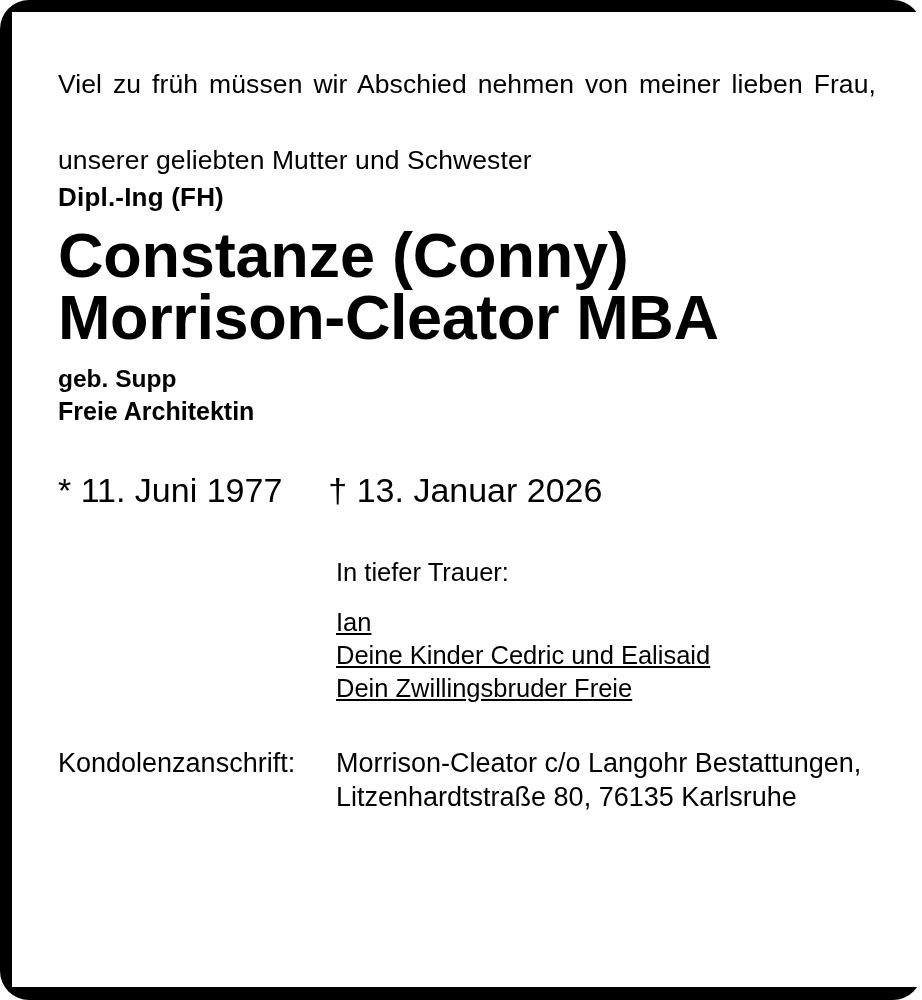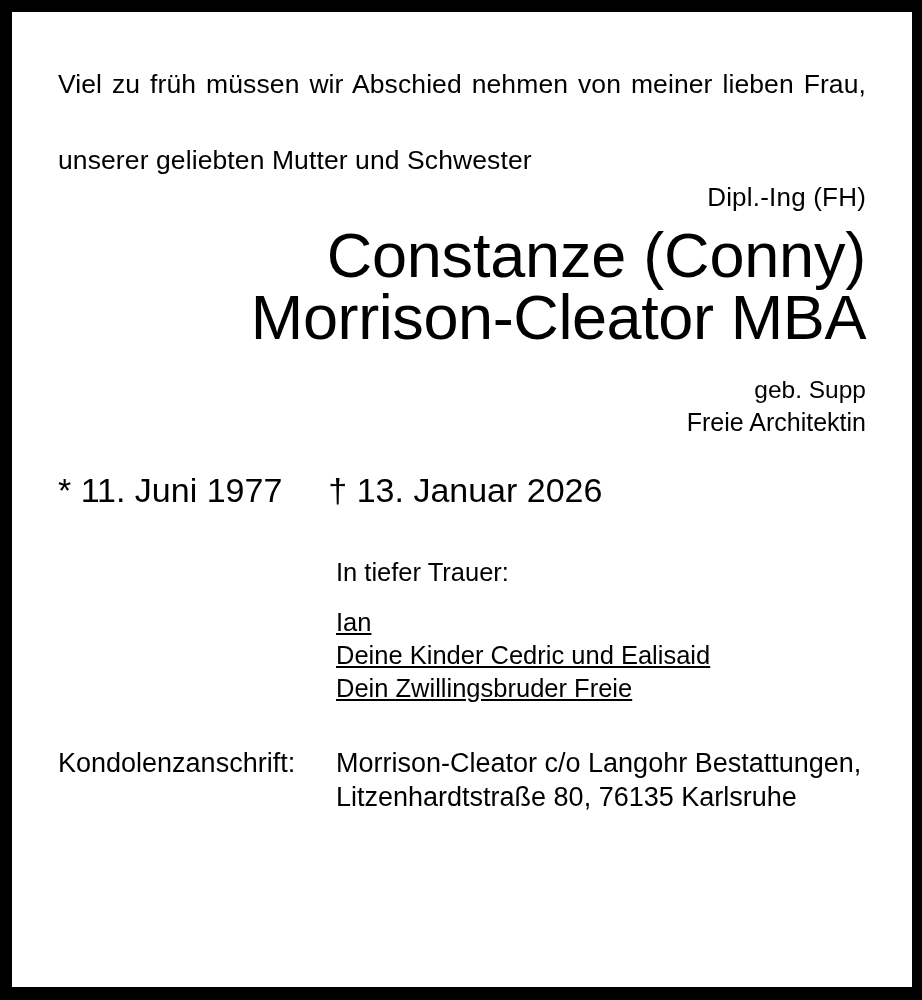--- a/index.html
+++ b/index.html
@@ -15,21 +15,22 @@
     overflow: hidden;
   }
 
   
   .notice-frame {
     position: relative;
     box-sizing: border-box;
     width: 922px;
     height: 1000px;
     background: #000000;
-    padding: 12px 10px 13px 12px;
+    padding: 12px 0 13px 12px;
+    border-radius: 29px;
   }
 
   
   .notice-card {
     box-sizing: border-box;
     width: 100%;
     height: 100%;
     background: #ffffff;
     padding: 0 46px;
     position: relative;
@@ -64,21 +65,22 @@
   .intro .line-plain {
     display: block;
   }
 
   
   .name-block {
     position: absolute;
     top: 168px;
     left: 0;
     right: 0;
-    text-align: right;
+    text-align: left;
+    font-weight: bold;
   }
   .degree-pre {
     font-size: 26px;
     line-height: 34px;
     letter-spacing: 0.2px;
   }
   .full-name {
     font-size: 63px;
     line-height: 62px;
     letter-spacing: -0.2px;
@@ -88,21 +90,21 @@
   .full-name .name-line {
     display: block;
   }
   .full-name .name-line.line-2 {
     font-size: 63px;
     letter-spacing: -0.4px;
   }
   .born-name {
     font-size: 24.5px;
     line-height: 32px;
-    margin-top: 26px;
+    margin-top: 15px;
   }
   .profession {
     font-size: 25px;
     line-height: 33px;
   }
 
   
   .dates {
     position: absolute;
     top: 461px;

